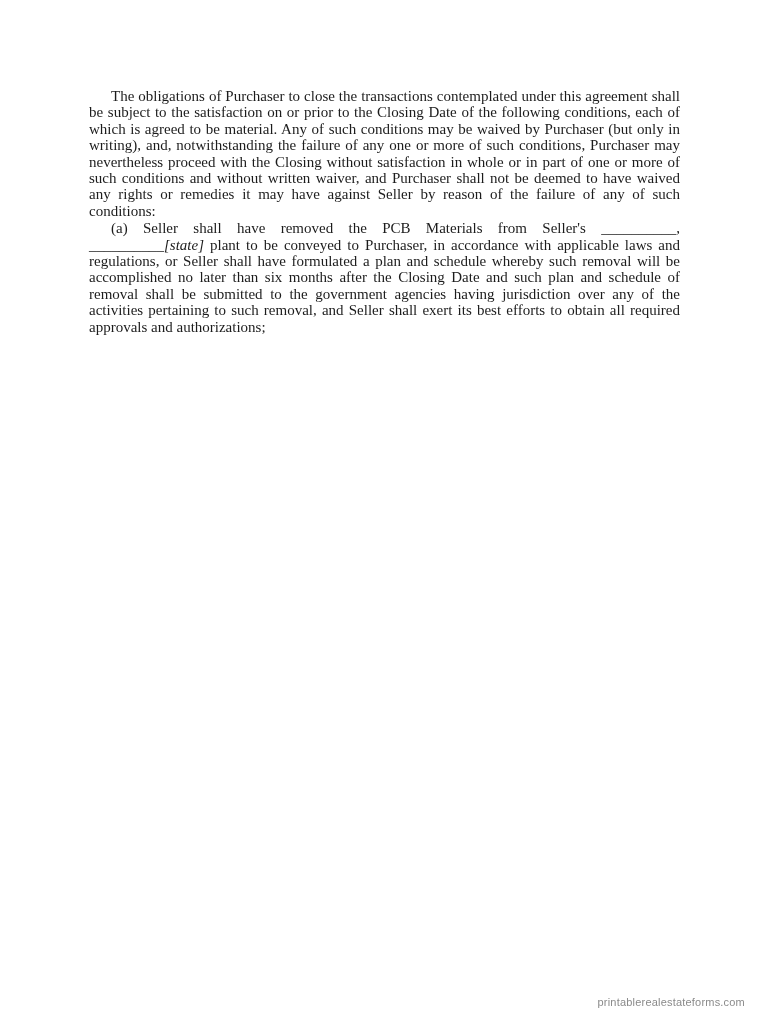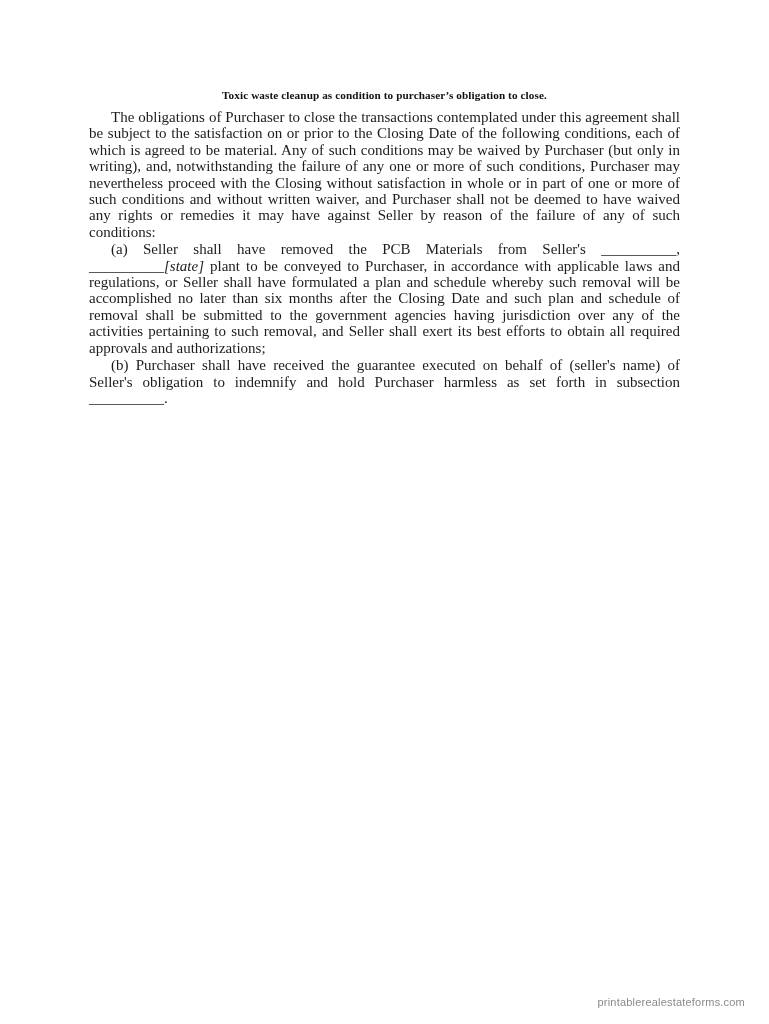--- a/index.html
+++ b/index.html
@@ -68,25 +68,23 @@
     white-space: nowrap;
   }
 </style>
 </head>
 <body>
 
 <div class="page">
 
   <div class="doc-body">
 
-    <h1 class="doc-title">Toxic waste cleanup as condition to purchaser’s obligation to close.</h1>
 
     <p class="para indent">The obligations of Purchaser to close the transactions contemplated under this agreement shall be subject to the satisfaction on or prior to the Closing Date of the following conditions, each of which is agreed to be material. Any of such conditions may be waived by Purchaser (but only in writing), and, notwithstanding the failure of any one or more of such conditions, Purchaser may nevertheless proceed with the Closing without satisfaction in whole or in part of one or more of such conditions and without written waiver, and Purchaser shall not be deemed to have waived any rights or remedies it may have against Seller by reason of the failure of any of such conditions:</p>
 
     <p class="para indent"><span>(a) Seller shall have removed the PCB Materials from Seller's __________, __________</span><span class="italic">[state]</span><span> plant to be conveyed to Purchaser, in accordance with applicable laws and regulations, or Seller shall have formulated a plan and schedule whereby such removal will be accomplished no later than six months after the Closing Date and such plan and schedule of removal shall be submitted to the government agencies having jurisdiction over any of the activities pertaining to such removal, and Seller shall exert its best efforts to obtain all required approvals and authorizations;</span></p>
 
-    <p class="para indent">(b) Purchaser shall have received the guarantee executed on behalf of (seller's name) of Seller's obligation to indemnify and hold Purchaser harmless as set forth in subsection __________.</p>
 
   </div>
 
   <div class="watermark">printablerealestateforms.com</div>
 
 </div>
 
 </body></html>

